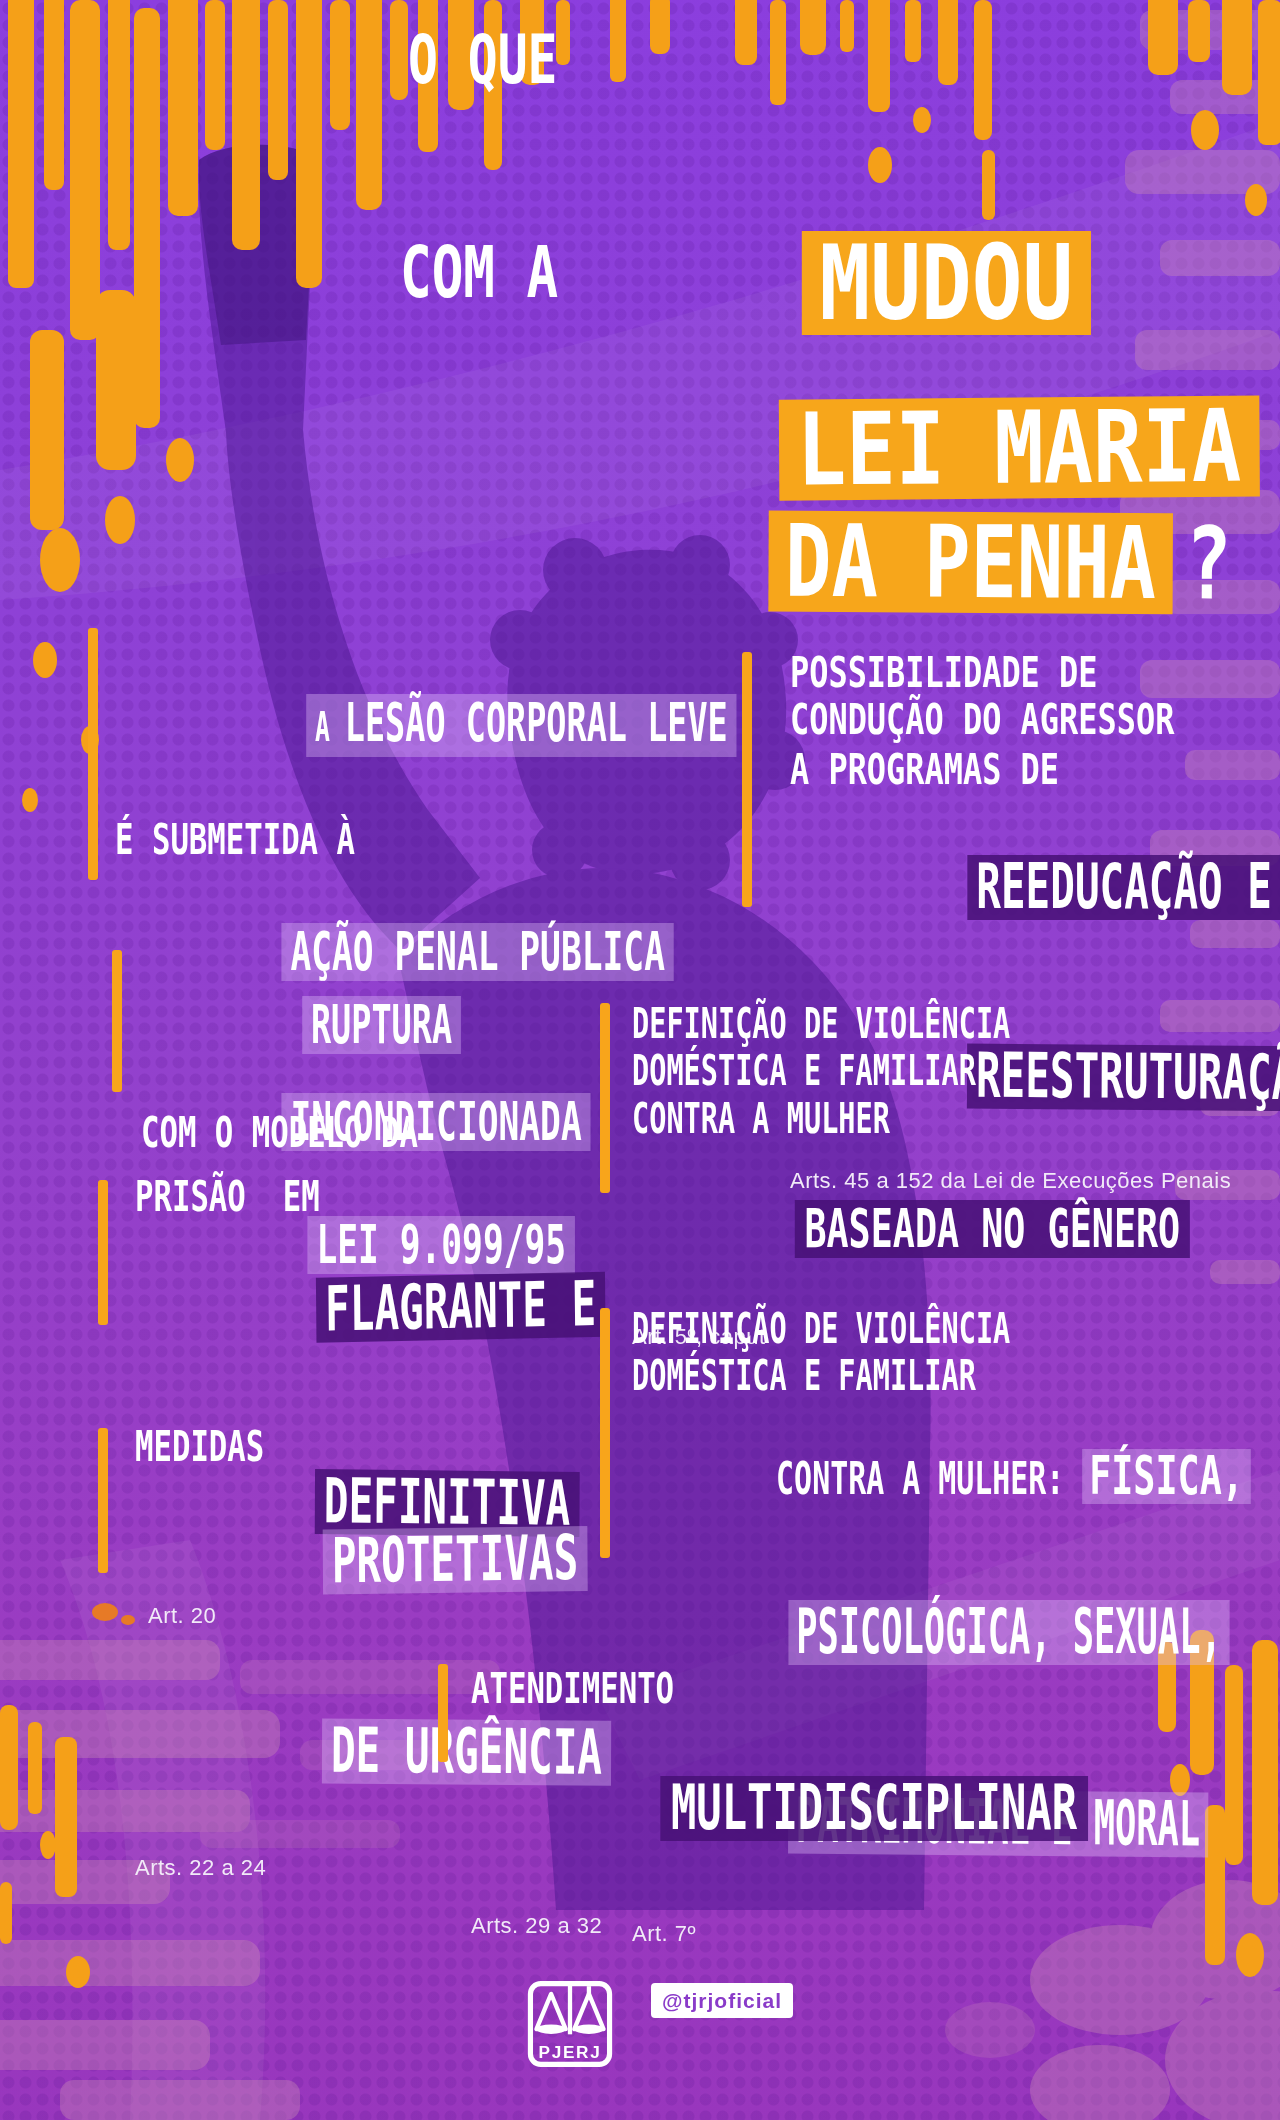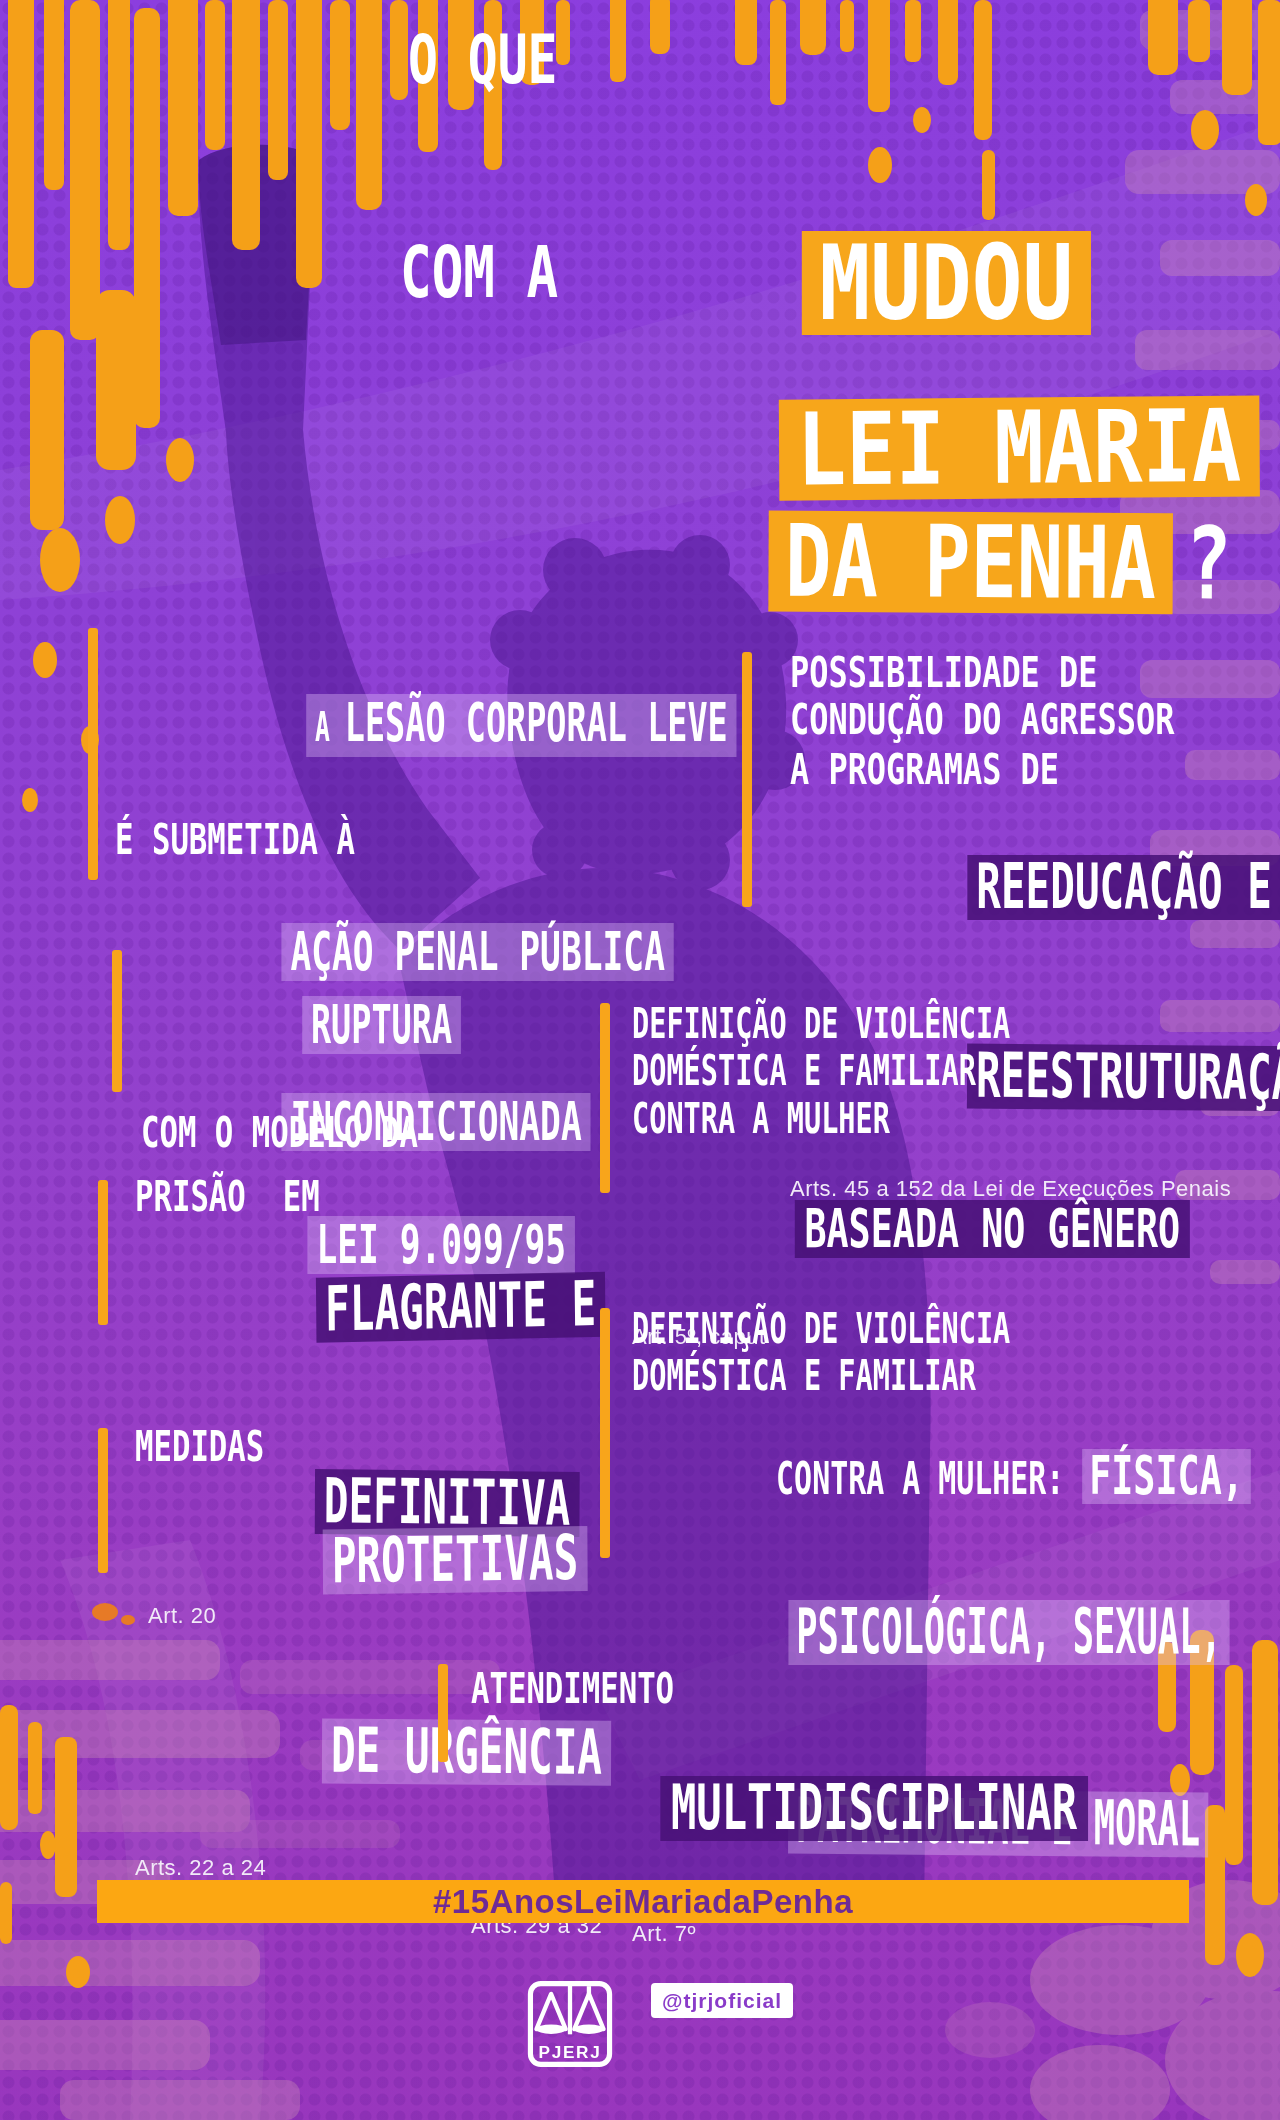--- a/index.html
+++ b/index.html
@@ -204,21 +204,21 @@
       <span class="vbar" style="left:-48px;top:0;height:255px"></span>
       <div class="line f42" style="--sx:.76">POSSIBILIDADE DE</div>
       <div class="line f42" style="--sx:.76;margin-top:5px">CONDUÇÃO DO AGRESSOR</div>
       <div class="line f42" style="--sx:.76;margin-top:8px">A PROGRAMAS DE</div>
       <div class="line f62" style="--sx:.66;margin:2px 0 0 -20px">
         <span class="hl dark">REEDUCAÇÃO E</span>
       </div>
       <div class="line f62" style="--sx:.66;margin:-2px 0 0 -20px;--rot:.3deg">
         <span class="hl dark">REESTRUTURAÇÃO</span>
       </div>
-      <div class="note" style="margin-top:8px">Arts. 45 a 152 da Lei de Execuções Penais</div>
+      <div class="note" style="">Arts. 45 a 152 da Lei de Execuções Penais</div>
     </section>
 
     <section class="block" style="left:141px;top:942px">
       <span class="vbar" style="left:-29px;top:8px;height:142px"></span>
       <div class="line f54" style="--sx:.62">
         <span class="hl light">RUPTURA</span>
       </div>
       <div class="line f42" style="--sx:.73;margin-top:4px">COM O MODELO DA</div>
       <div class="line f54" style="--sx:.64;margin-top:8px">
         <span class="hl light">LEI 9.099/95</span>
@@ -278,23 +278,20 @@
 
     <section class="block" style="left:457px;top:1668px">
       <span class="vbar" style="left:-19px;top:-4px;height:98px"></span>
       <div class="line f42" style="--sx:.73;margin-left:14px">ATENDIMENTO</div>
       <div class="line f62" style="--sx:.68;margin-top:4px">
         <span class="hl dark" style="padding:6px 16px">MULTIDISCIPLINAR</span>
       </div>
       <div class="note" style="margin:10px 0 0 14px">Arts. 29 a 32</div>
     </section>
 
-    <div class="hashbar">
-      <span>#15AnosLeiMariadaPenha</span>
-    </div>
 
     <div class="logo-badge">
       <svg width="86" height="86" viewBox="0 0 100 100">
         <rect x="4" y="3" width="92" height="94" rx="12" fill="none" stroke="#fff" stroke-width="6"></rect>
         <line x1="50" y1="3" x2="50" y2="62" stroke="#fff" stroke-width="5"></line>
         <path d="M28 15 L11 56 L45 56 Z" fill="none" stroke="#fff" stroke-width="5" stroke-linejoin="round"></path>
         <ellipse cx="28" cy="56" rx="17" ry="5.5" fill="#fff"></ellipse>
         <line x1="72" y1="6" x2="72" y2="16" stroke="#fff" stroke-width="5"></line>
         <path d="M72 15 L55 56 L89 56 Z" fill="none" stroke="#fff" stroke-width="5" stroke-linejoin="round"></path>
         <ellipse cx="72" cy="56" rx="17" ry="5.5" fill="#fff"></ellipse>

